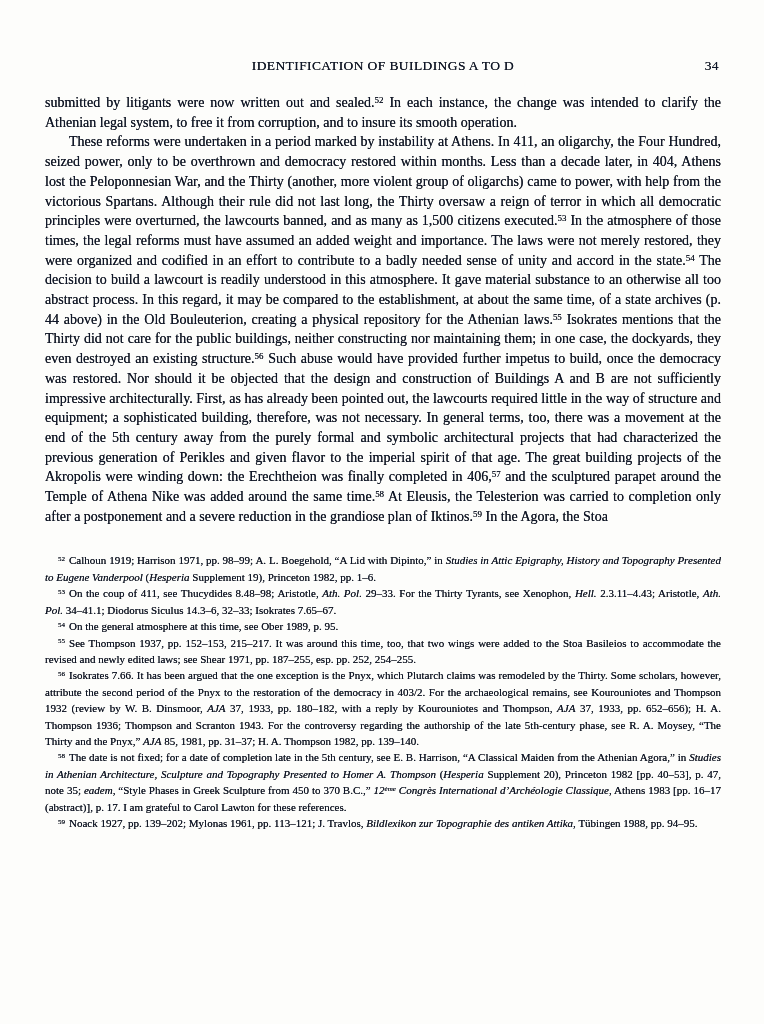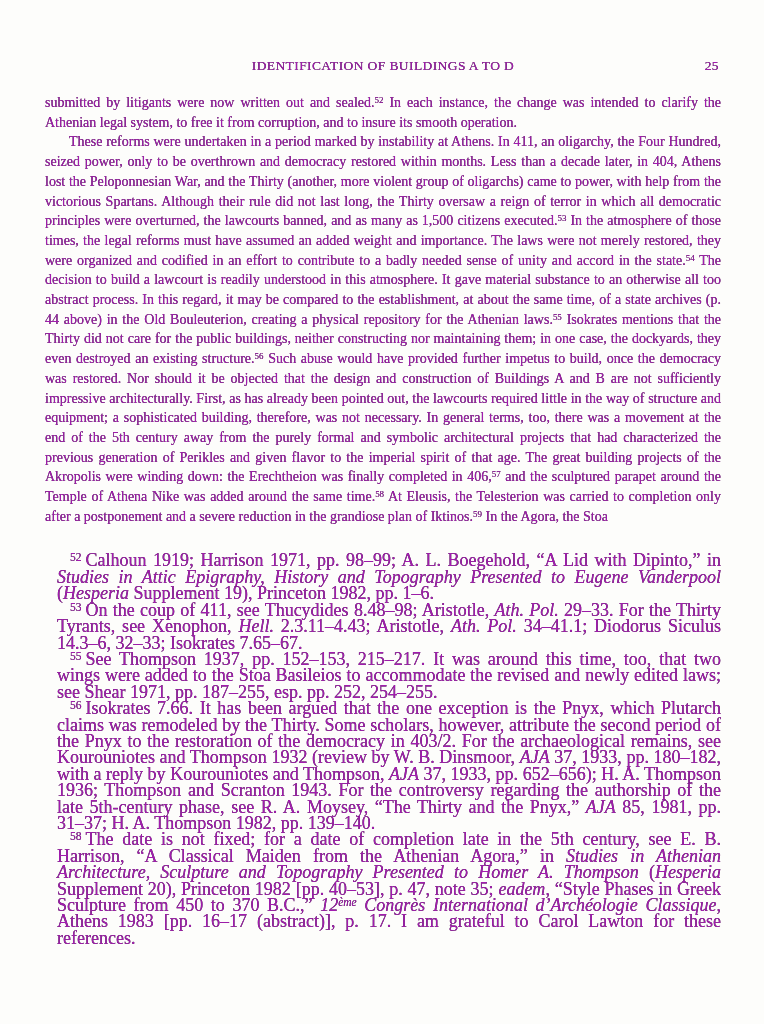--- a/index.html
+++ b/index.html
@@ -5,21 +5,21 @@
   html, body { margin: 0; padding: 0; }
   body {
     width: 764px; height: 1024px;
     background: #ffffff;
     overflow: hidden;
   }
   .page {
     position: relative;
     width: 764px; height: 1024px;
     background: #fdfdfb;
-    color: #a21caf;
+    color: #0f172a;
     font-family: "Liberation Serif", "DejaVu Serif", serif;
     text-shadow: 0 0 0.35px rgba(0,0,0,0.85);
   }
   .content {
     position: absolute;
     left: 45px; top: 58px;
     width: 676px;
   }
   .running-head {
     position: relative;
@@ -46,47 +46,48 @@
   sup {
     font-size: 0.64em;
     line-height: 0;
     vertical-align: baseline;
     position: relative;
     top: -0.45em;
     letter-spacing: 0;
   }
   .footnotes {
     margin-top: 26px;
-    font-size: 18px;
+    font-size: 11px;
     line-height: 16.4px;
     text-align: justify;
-    margin-left: 12px;
   }
   .footnote { margin: 0; text-indent: 13px; }
   .fn-num { margin-right: 4px; }
   .it { font-style: italic; }
 </style>
 </head>
 <body>
 
 <div class="page">
   <div class="content">
 
     <div class="running-head">
       <span class="head-title">IDENTIFICATION OF BUILDINGS A TO D</span>
-      <span class="page-num">25</span>
+      <span class="page-num">34</span>
     </div>
 
     <div class="body-text">
         <p class="paragraph"><span>submitted by litigants were now written out and sealed.</span><sup>52</sup><span> In each instance, the change was intended to clarify the Athenian legal system, to free it from corruption, and to insure its smooth operation.</span></p>
         <p class="paragraph indent"><span>These reforms were undertaken in a period marked by instability at Athens. In 411, an oligarchy, the Four Hundred, seized power, only to be overthrown and democracy restored within months. Less than a decade later, in 404, Athens lost the Peloponnesian War, and the Thirty (another, more violent group of oligarchs) came to power, with help from the victorious Spartans. Although their rule did not last long, the Thirty oversaw a reign of terror in which all democratic principles were overturned, the lawcourts banned, and as many as 1,500 citizens executed.</span><sup>53</sup><span> In the atmosphere of those times, the legal reforms must have assumed an added weight and importance. The laws were not merely restored, they were organized and codified in an effort to contribute to a badly needed sense of unity and accord in the state.</span><sup>54</sup><span> The decision to build a lawcourt is readily understood in this atmosphere. It gave material substance to an otherwise all too abstract process. In this regard, it may be compared to the establishment, at about the same time, of a state archives (p. 44 above) in the Old Bouleuterion, creating a physical repository for the Athenian laws.</span><sup>55</sup><span> Isokrates mentions that the Thirty did not care for the public buildings, neither constructing nor maintaining them; in one case, the dockyards, they even destroyed an existing structure.</span><sup>56</sup><span> Such abuse would have provided further impetus to build, once the democracy was restored. Nor should it be objected that the design and construction of Buildings A and B are not sufficiently impressive architecturally. First, as has already been pointed out, the lawcourts required little in the way of structure and equipment; a sophisticated building, therefore, was not necessary. In general terms, too, there was a movement at the end of the 5th century away from the purely formal and symbolic architectural projects that had characterized the previous generation of Perikles and given flavor to the imperial spirit of that age. The great building projects of the Akropolis were winding down: the Erechtheion was finally completed in 406,</span><sup>57</sup><span> and the sculptured parapet around the Temple of Athena Nike was added around the same time.</span><sup>58</sup><span> At Eleusis, the Telesterion was carried to completion only after a postponement and a severe reduction in the grandiose plan of Iktinos.</span><sup>59</sup><span> In the Agora, the Stoa</span></p>
       </div>
 
     <div class="footnotes">
         <p class="footnote"><sup class="fn-num">52</sup><span><span>Calhoun 1919; Harrison 1971, pp. 98–99; A. L. Boegehold, “A Lid with Dipinto,” in </span><span class="it">Studies in Attic Epigraphy, History and Topography Presented to Eugene Vanderpool</span><span> (</span><span class="it">Hesperia</span><span> Supplement 19), Princeton 1982, pp. 1–6.</span></span></p>
         <p class="footnote"><sup class="fn-num">53</sup><span><span>On the coup of 411, see Thucydides 8.48–98; Aristotle, </span><span class="it">Ath. Pol.</span><span> 29–33. For the Thirty Tyrants, see Xenophon, </span><span class="it">Hell.</span><span> 2.3.11–4.43; Aristotle, </span><span class="it">Ath. Pol.</span><span> 34–41.1; Diodorus Siculus 14.3–6, 32–33; Isokrates 7.65–67.</span></span></p>
+        <p class="footnote"><sup class="fn-num">54</sup><span><span>On the general atmosphere at this time, see Ober 1989, p. 95.</span></span></p>
         <p class="footnote"><sup class="fn-num">55</sup><span><span>See Thompson 1937, pp. 152–153, 215–217. It was around this time, too, that two wings were added to the Stoa Basileios to accommodate the revised and newly edited laws; see Shear 1971, pp. 187–255, esp. pp. 252, 254–255.</span></span></p>
         <p class="footnote"><sup class="fn-num">56</sup><span><span>Isokrates 7.66. It has been argued that the one exception is the Pnyx, which Plutarch claims was remodeled by the Thirty. Some scholars, however, attribute the second period of the Pnyx to the restoration of the democracy in 403/2. For the archaeological remains, see Kourouniotes and Thompson 1932 (review by W. B. Dinsmoor, </span><span class="it">AJA</span><span> 37, 1933, pp. 180–182, with a reply by Kourouniotes and Thompson, </span><span class="it">AJA</span><span> 37, 1933, pp. 652–656); H. A. Thompson 1936; Thompson and Scranton 1943. For the controversy regarding the authorship of the late 5th-century phase, see R. A. Moysey, “The Thirty and the Pnyx,” </span><span class="it">AJA</span><span> 85, 1981, pp. 31–37; H. A. Thompson 1982, pp. 139–140.</span></span></p>
         <p class="footnote"><sup class="fn-num">58</sup><span><span>The date is not fixed; for a date of completion late in the 5th century, see E. B. Harrison, “A Classical Maiden from the Athenian Agora,” in </span><span class="it">Studies in Athenian Architecture, Sculpture and Topography Presented to Homer A. Thompson</span><span> (</span><span class="it">Hesperia</span><span> Supplement 20), Princeton 1982 [pp. 40–53], p. 47, note 35; </span><span class="it">eadem</span><span>, “Style Phases in Greek Sculpture from 450 to 370 B.C.,” </span><span class="it">12</span><sup class="it">ème</sup><span class="it"> Congrès International d’Archéologie Classique</span><span>, Athens 1983 [pp. 16–17 (abstract)], p. 17. I am grateful to Carol Lawton for these references.</span></span></p>
+        <p class="footnote"><sup class="fn-num">59</sup><span><span>Noack 1927, pp. 139–202; Mylonas 1961, pp. 113–121; J. Travlos, </span><span class="it">Bildlexikon zur Topographie des antiken Attika</span><span>, Tübingen 1988, pp. 94–95.</span></span></p>
       </div>
 
   </div>
 </div>
 
 </body></html>

